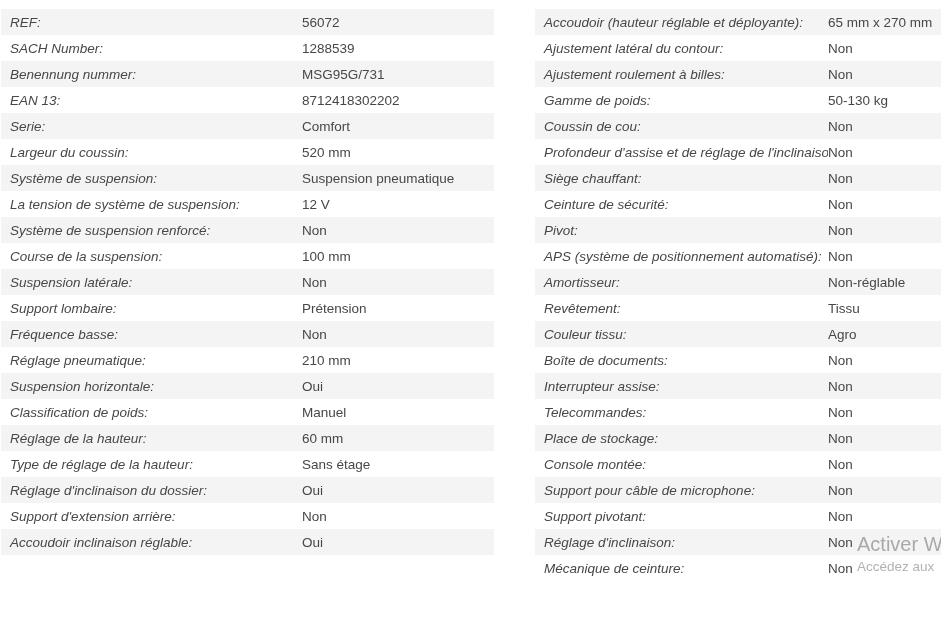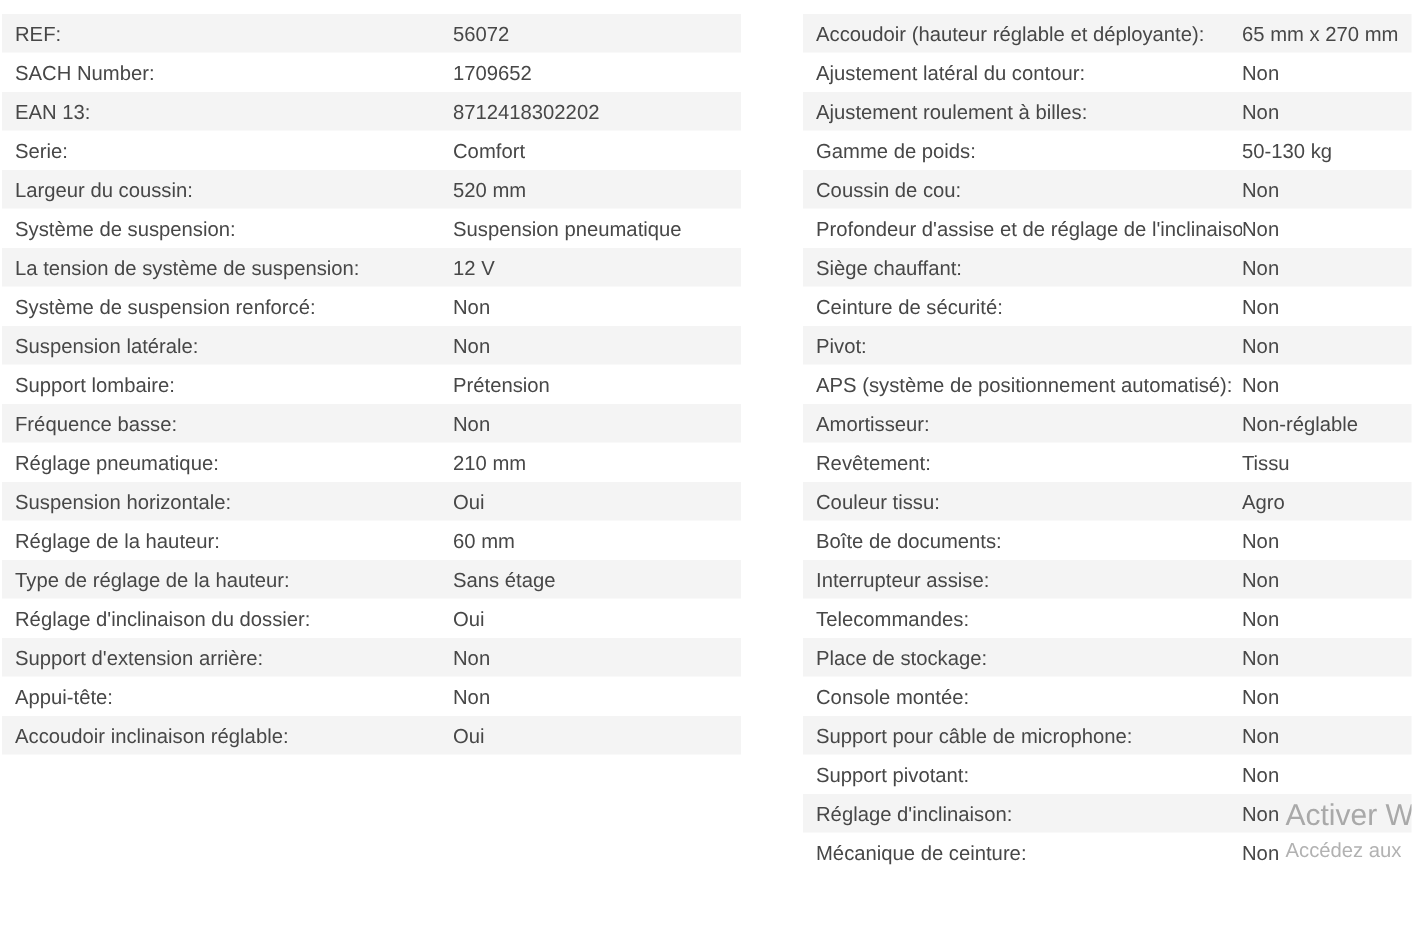--- a/index.html
+++ b/index.html
@@ -32,20 +32,21 @@
     height: 26px;
     font-size: 13.5px;
     color: #474747;
     padding: 0;
     vertical-align: middle;
     white-space: nowrap;
     overflow: hidden;
   }
   .spec-table td.label {
     padding-left: 9px;
+    font-style: italic;
   }
   .spec-table tr:nth-child(odd) td {
     background: #f4f4f4;
   }
   #spec-table-left col.c-label { width: 301px; }
   #spec-table-left col.c-value { width: 192px; }
   #spec-table-right col.c-label { width: 293px; }
   #spec-table-right col.c-value { width: 137px; }
 
   .watermark {
@@ -75,21 +76,25 @@
     <col class="c-label">
     <col class="c-value">
   </colgroup>
   <tbody>
       <tr>
         <td class="label">REF:</td>
         <td class="value">56072</td>
       </tr>
       <tr>
         <td class="label">SACH Number:</td>
-        <td class="value">1709652</td>
+        <td class="value">1288539</td>
+      </tr>
+      <tr>
+        <td class="label">Benennung nummer:</td>
+        <td class="value">MSG95G/731</td>
       </tr>
       <tr>
         <td class="label">EAN 13:</td>
         <td class="value">8712418302202</td>
       </tr>
       <tr>
         <td class="label">Serie:</td>
         <td class="value">Comfort</td>
       </tr>
       <tr>
@@ -102,57 +107,61 @@
       </tr>
       <tr>
         <td class="label">La tension de système de suspension:</td>
         <td class="value">12 V</td>
       </tr>
       <tr>
         <td class="label">Système de suspension renforcé:</td>
         <td class="value">Non</td>
       </tr>
       <tr>
+        <td class="label">Course de la suspension:</td>
+        <td class="value">100 mm</td>
+      </tr>
+      <tr>
         <td class="label">Suspension latérale:</td>
         <td class="value">Non</td>
       </tr>
       <tr>
         <td class="label">Support lombaire:</td>
         <td class="value">Prétension</td>
       </tr>
       <tr>
         <td class="label">Fréquence basse:</td>
         <td class="value">Non</td>
       </tr>
       <tr>
         <td class="label">Réglage pneumatique:</td>
         <td class="value">210 mm</td>
       </tr>
       <tr>
         <td class="label">Suspension horizontale:</td>
         <td class="value">Oui</td>
       </tr>
       <tr>
+        <td class="label">Classification de poids:</td>
+        <td class="value">Manuel</td>
+      </tr>
+      <tr>
         <td class="label">Réglage de la hauteur:</td>
         <td class="value">60 mm</td>
       </tr>
       <tr>
         <td class="label">Type de réglage de la hauteur:</td>
         <td class="value">Sans étage</td>
       </tr>
       <tr>
         <td class="label">Réglage d'inclinaison du dossier:</td>
         <td class="value">Oui</td>
       </tr>
       <tr>
         <td class="label">Support d'extension arrière:</td>
-        <td class="value">Non</td>
-      </tr>
-      <tr>
-        <td class="label">Appui-tête:</td>
         <td class="value">Non</td>
       </tr>
       <tr>
         <td class="label">Accoudoir inclinaison réglable:</td>
         <td class="value">Oui</td>
       </tr>
     </tbody>
 </table>
 
 <table class="spec-table" id="spec-table-right">

